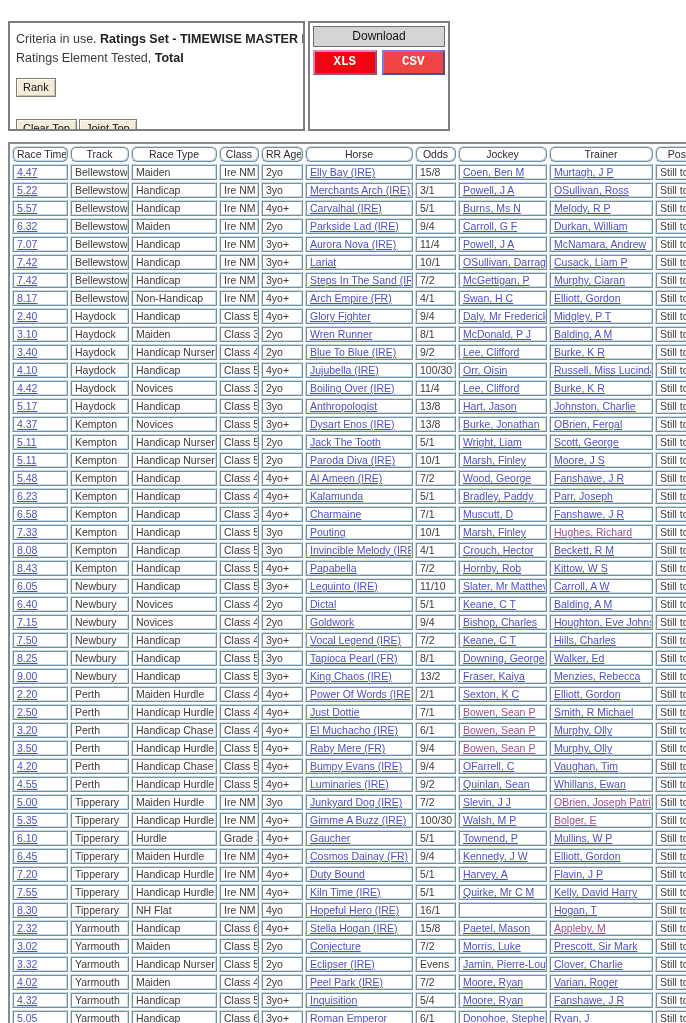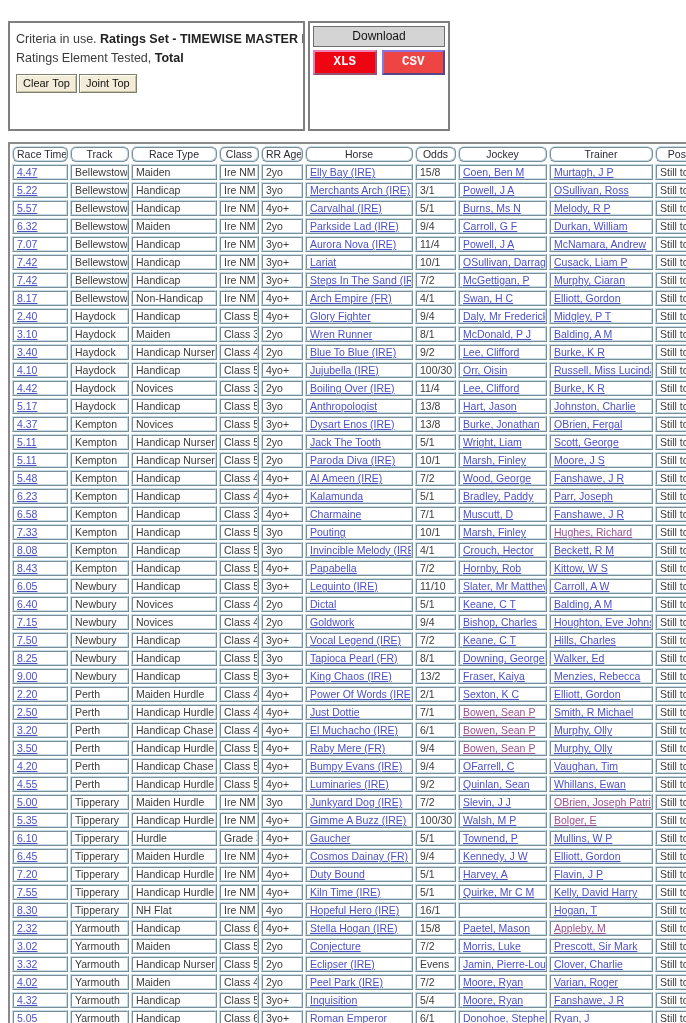--- a/index.html
+++ b/index.html
@@ -34,21 +34,21 @@
     font-family: "Liberation Sans", sans-serif;
     font-size: 11px;
     color: #111;
     background: #f2ecd8;
     border: 1px solid #7f7f6f;
     box-shadow: inset 1px 1px 0 #fffef2, inset -1px -1px 0 #c9c2a6;
     padding: 2px 6px 3px 6px;
     cursor: pointer;
   }
   .rank-row { margin-top: 9px; }
-  .cj-row { margin-top: 6px; display: flex; gap: 2px; }
+  .cj-row { margin-top: 22px; display: flex; gap: 2px; }
   .download-box {
     width: 142px;
     height: 110px;
     border: 2px solid #7f7f7f;
     background: #fff;
     padding: 3px;
   }
   .download-header {
     background: #d4d4d4;
     border: 1px solid #6e6e6e;
@@ -96,20 +96,23 @@
   a.cell-link.visited { color: #9d5193; text-align: center; }
 </style>
 </head>
 <body>
 
 <div class="topbar">
   <div class="criteria-box">
     <div class="criteria-text">
       <span>Criteria in use. </span><b>Ratings Set - TIMEWISE MASTER RATI</b><br>
       <span>Ratings Element Tested, </span><b>Total</b>
+    </div>
+    <div class="rank-row">
+      <button class="btn">Rank</button>
     </div>
     <div class="cj-row">
       <button class="btn">Clear Top</button>
       <button class="btn">Joint Top</button>
     </div>
   </div>
   <div class="download-box">
     <div class="download-header">Download</div>
     <div class="download-buttons">
       <button class="dl-btn btn-xls">XLS</button>

